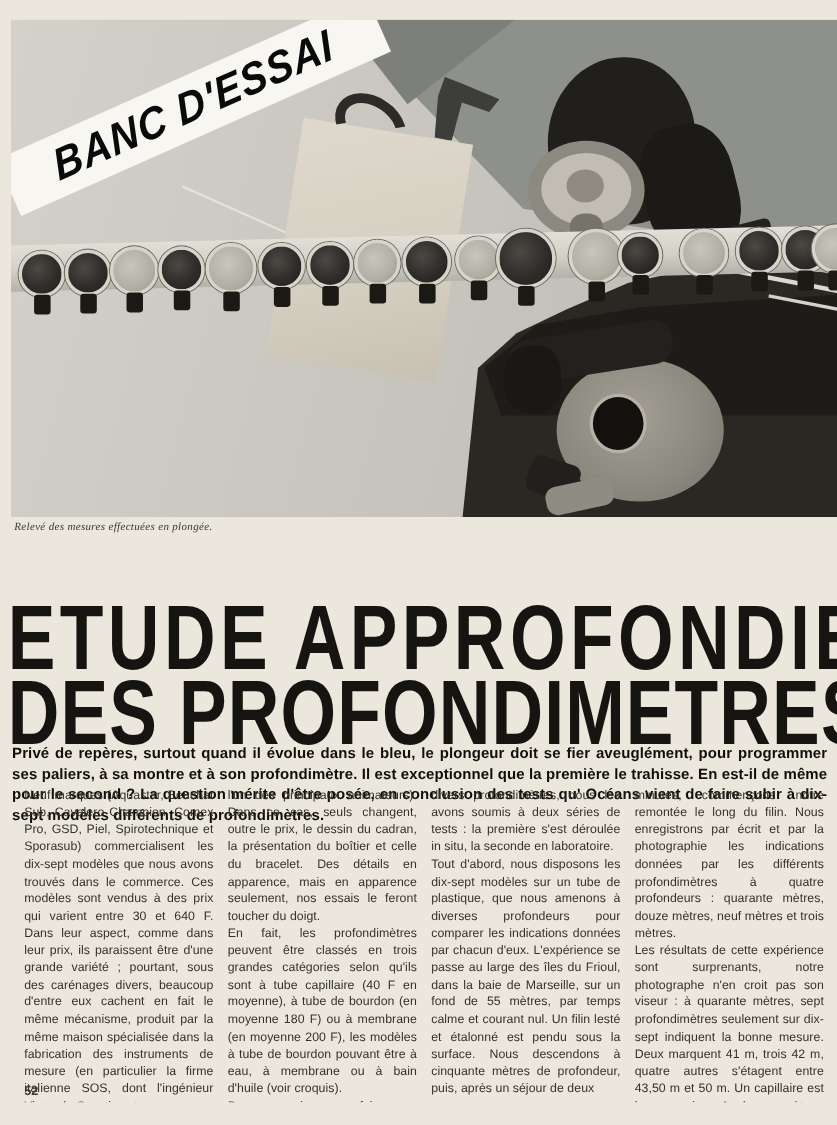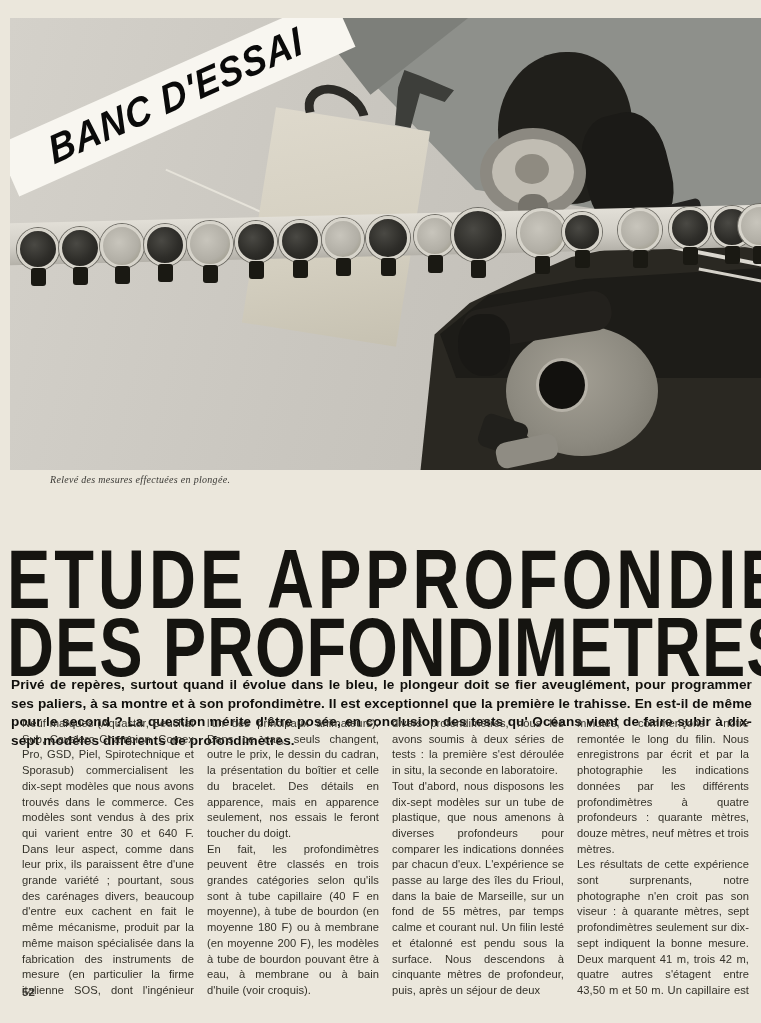--- a/index.html
+++ b/index.html
@@ -85,21 +85,21 @@
     display:flex;align-items:center;justify-content:center;
   }
   .banner-label{
     font-weight:bold;font-style:italic;font-size:37px;letter-spacing:1px;
     color:#0a0a0a;transform:skewX(-6deg) scaleY(1.08);white-space:nowrap;
   }
   
   .caption{
     position:absolute;left:13px;top:474px;
     font-family:"Liberation Serif",serif;font-style:italic;
-    font-size:10px;color:#3a3935;letter-spacing:0.3px;margin-left:37px;
+    font-size:10px;color:#3a3935;letter-spacing:0.3px;
   }
   .headline-line{
     position:absolute;left:7px;right:5px;
     font-weight:bold;font-size:65px;line-height:1;color:#151410;
     transform:scaleY(1.28);transform-origin:0 0;
     text-align:justify;text-align-last:justify;white-space:nowrap;
     display:block;
   }
   .hl1{top:494px;letter-spacing:4px;}
   .hl2{top:562px;letter-spacing:1px;}

